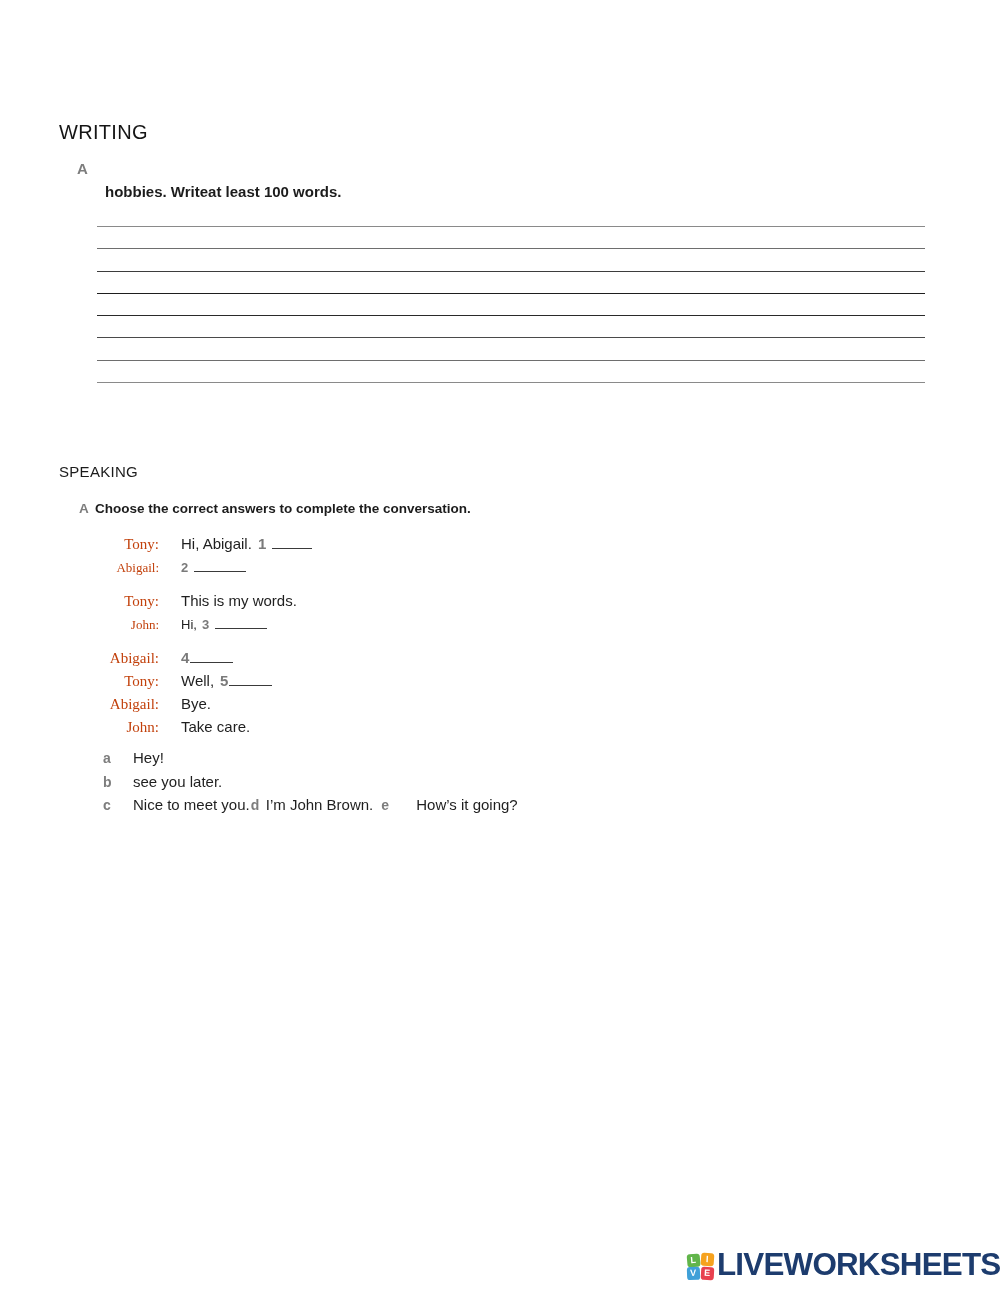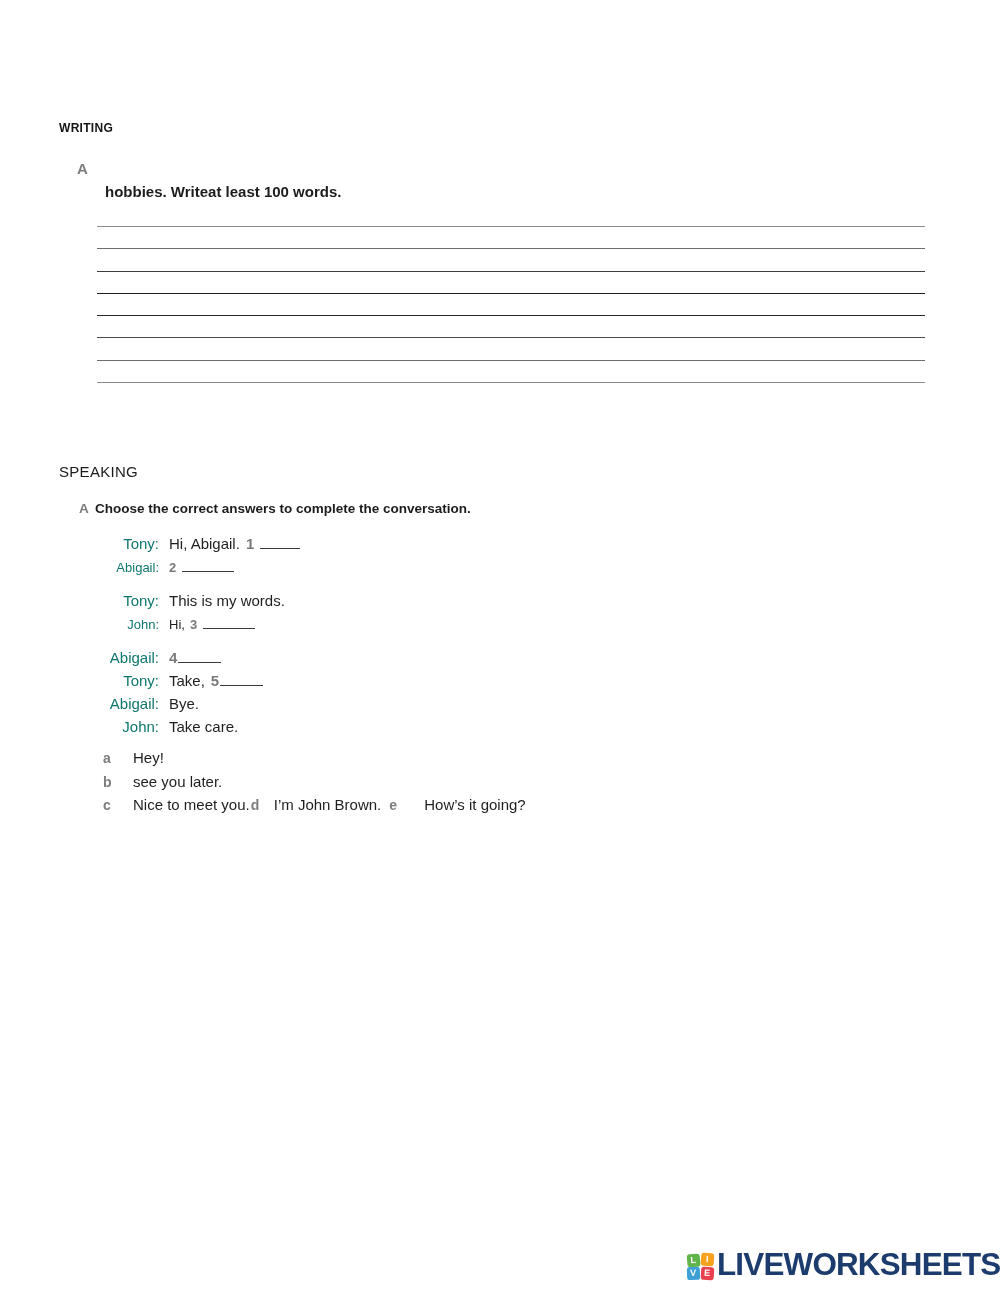--- a/index.html
+++ b/index.html
@@ -10,22 +10,22 @@
     height: 1294px;
     font-family: "Liberation Sans", sans-serif;
     color: #202020;
     overflow: hidden;
   }
 
   
   .writing-heading {
     position: absolute;
     left: 59px; top: 121px;
-    font-size: 12px;
-    font-weight: bold;
+    font-size: 20px;
+    font-weight: normal;
     color: #151515;
     letter-spacing: 0.3px;
   }
   .writing-instruction {
     position: absolute;
     left: 77px; top: 157px;
     width: 735px;
     display: flex;
     align-items: flex-start;
   }
@@ -86,22 +86,23 @@
     display: flex;
     align-items: baseline;
     font-size: 15px;
     white-space: nowrap;
   }
   .dlg-row.small { font-size: 13px; }
   .dlg-name {
     display: inline-block;
     width: 64px;
     text-align: right;
-    margin-right: 10px;
-    color: #0f766e;
+    margin-right: 22px;
+    color: #c2410c;
+    font-family: Liberation Serif, serif;
   }
   .dlg-text { color: #1f1f1f; }
   .dlg-num {
     color: #7a7a7a;
     font-weight: bold;
     margin-left: 6px;
   }
   .dlg-num.tight { margin-left: 5px; }
   .blank {
     display: inline-block;
@@ -235,21 +236,21 @@
 </div>
 
 <div class="dlg-row" style="top:649px;">
   <span class="dlg-name">Abigail:</span>
   <span class="dlg-num" style="margin-left:0;">4</span>
   <span class="blank w4 no-gap"></span>
 </div>
 
 <div class="dlg-row" style="top:672px;">
   <span class="dlg-name">Tony:</span>
-  <span class="dlg-text">Take,</span>
+  <span class="dlg-text">Well,</span>
   <span class="dlg-num">5</span>
   <span class="blank w5 no-gap"></span>
 </div>
 
 <div class="dlg-row" style="top:695px;">
   <span class="dlg-name">Abigail:</span>
   <span class="dlg-text">Bye.</span>
 </div>
 
 <div class="dlg-row" style="top:718px;">
@@ -264,21 +265,21 @@
 
 <div class="opt-row" style="top:773px;">
   <span class="opt-letter">b</span>
   <span class="opt-text">see you later.</span>
 </div>
 
 <div class="opt-row" style="top:796px;">
   <span class="opt-letter">c</span>
   <span class="opt-text">Nice to meet you.</span>
   <span class="opt-letter inline-d">d</span>
-  <span class="opt-text after-d" style="margin-left:12px;">I’m John Brown.</span>
+  <span class="opt-text after-d" style="margin-left:4px;">I’m John Brown.</span>
   <span class="opt-letter inline-e">e</span>
   <span class="opt-text after-e" style="margin-left:24px;">How’s it going?</span>
 </div>
 
 <div class="brand">
   <div class="brand-icon">
     <span class="brand-sq sq-l">L</span>
     <span class="brand-sq sq-i">I</span>
     <span class="brand-sq sq-v">V</span>
     <span class="brand-sq sq-e">E</span>

